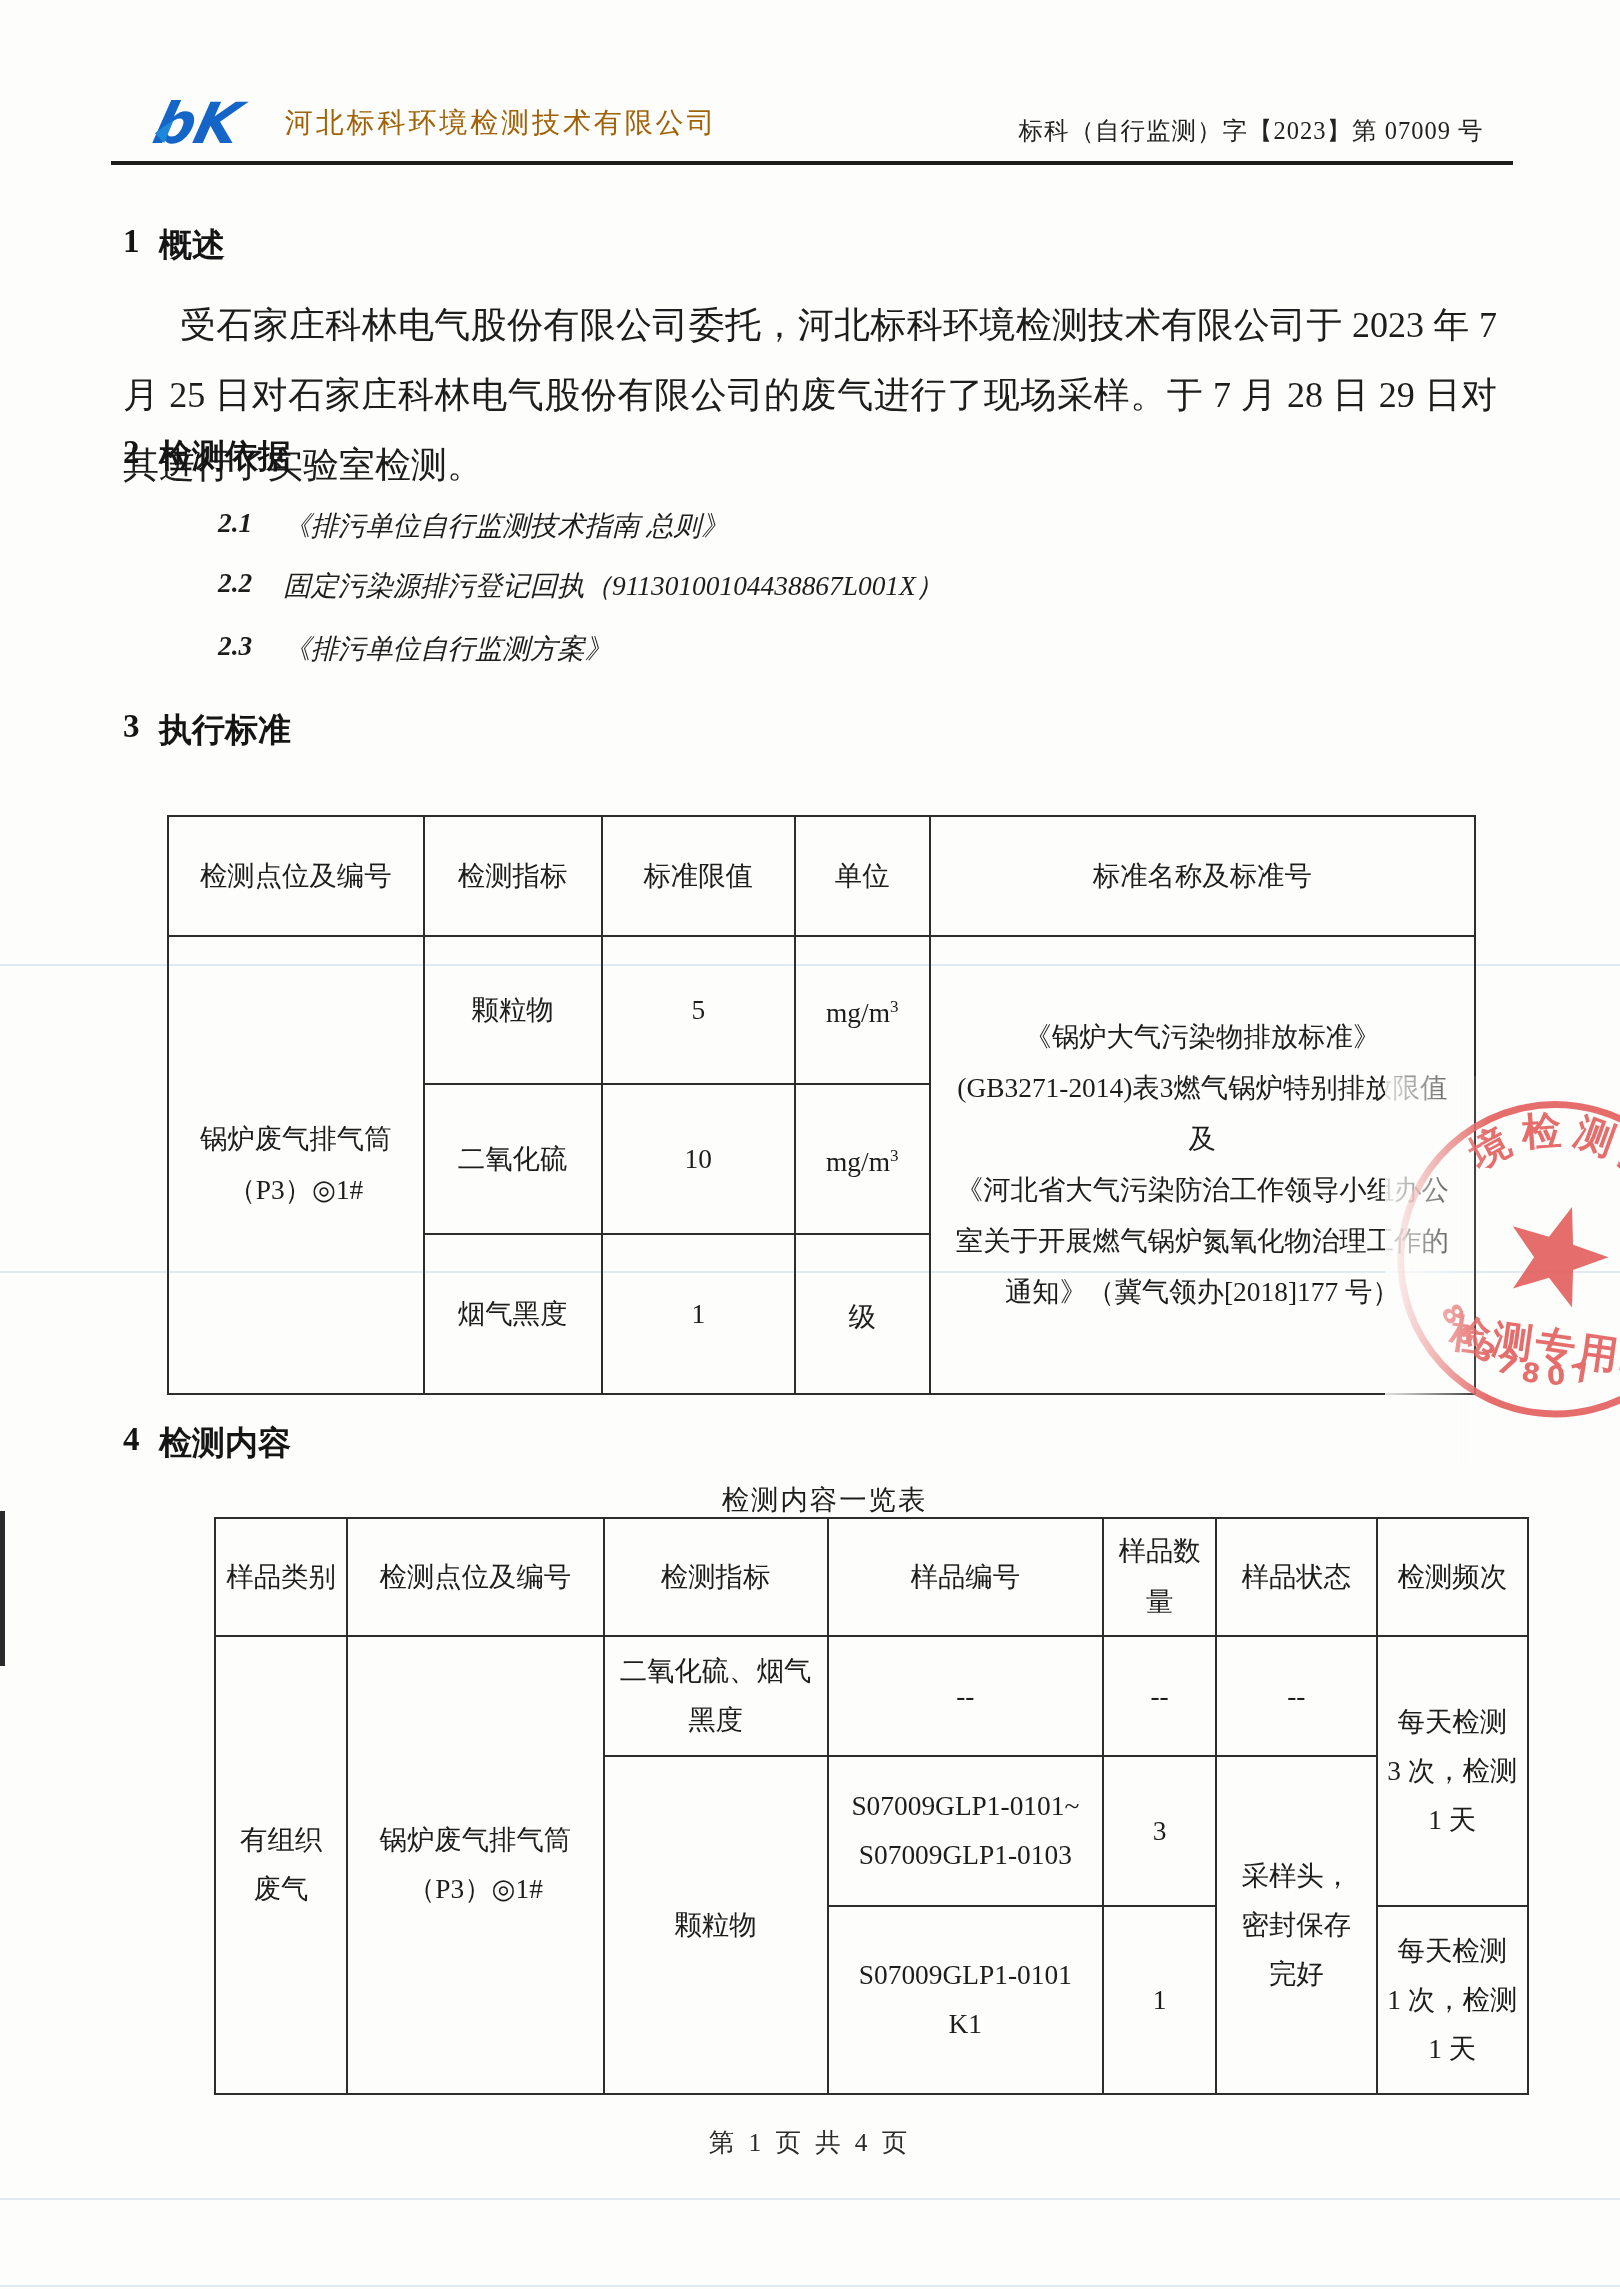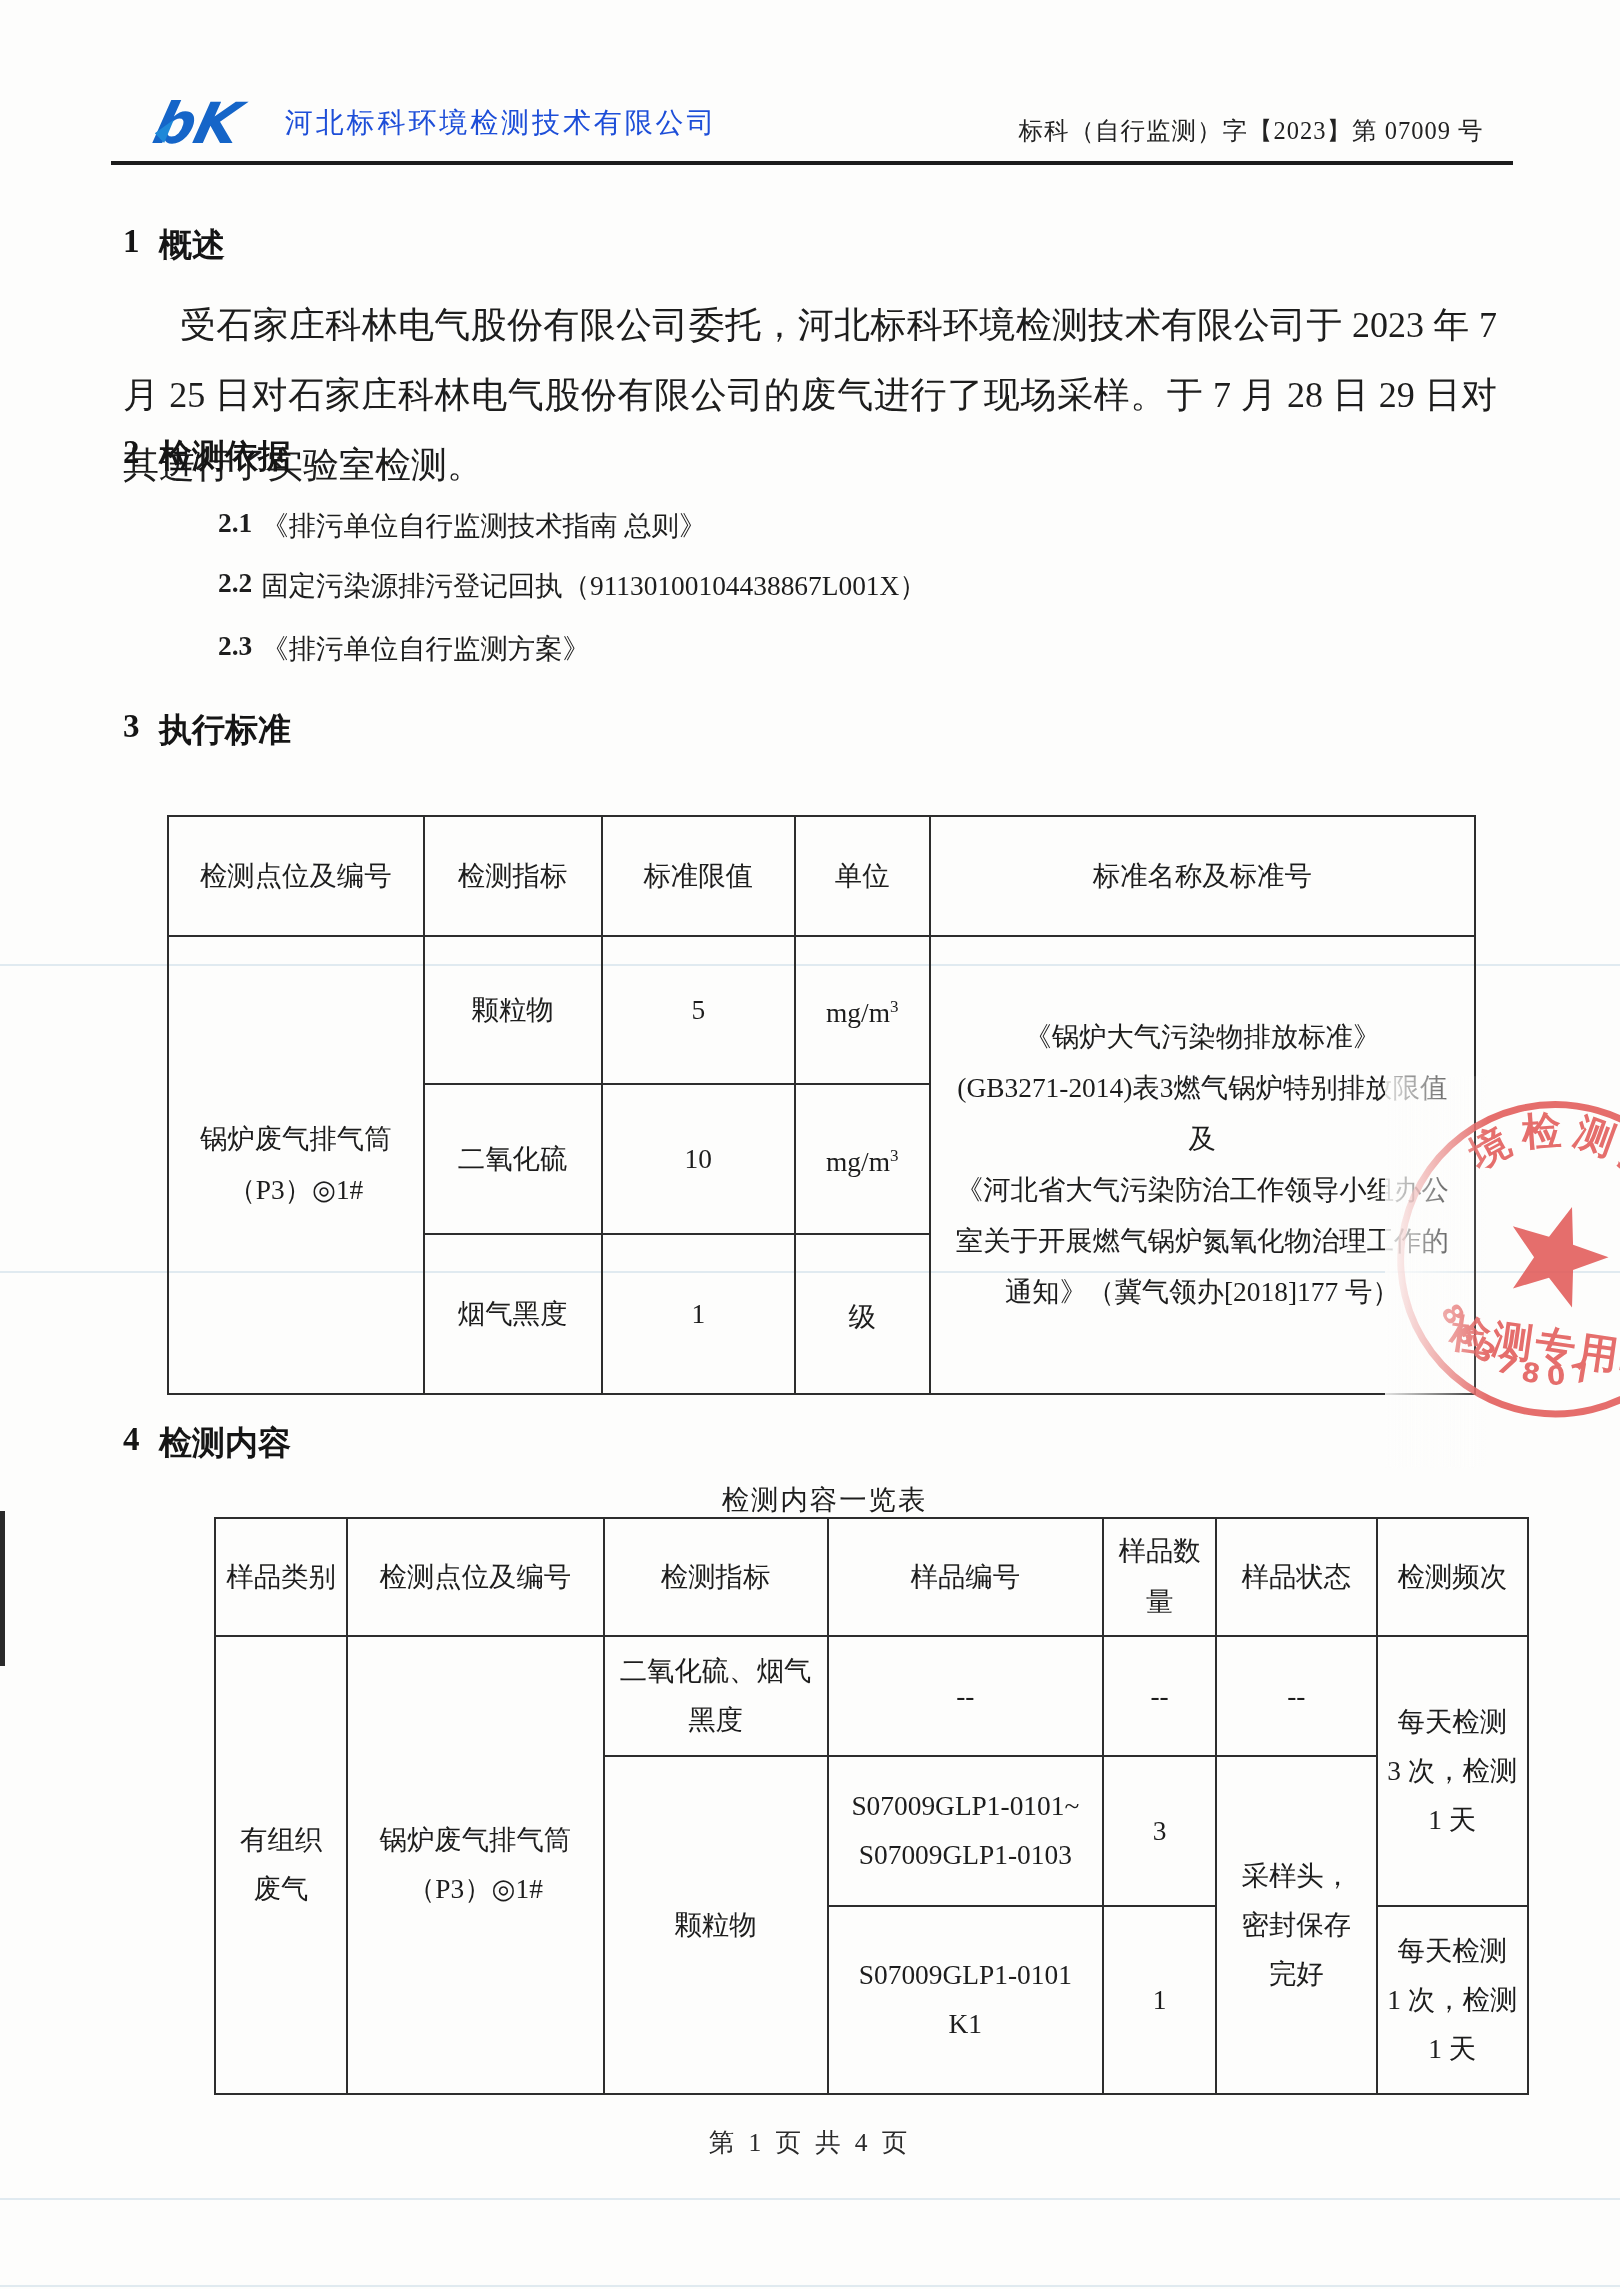--- a/index.html
+++ b/index.html
@@ -11,30 +11,30 @@
     overflow:hidden;
     font-family:"Liberation Serif","DejaVu Serif",serif;
     color:#1d1d1d;
   }
   
   .scanline{position:absolute;left:0;width:100%;height:2px;background:rgba(140,180,205,0.25);}
   .edge-mark{position:absolute;left:0;width:4.9px;background:#2a2a2a;}
   
   .hdr{position:absolute;top:90px;left:111px;width:1400px;height:69px;}
   .hdr-left{position:absolute;left:37px;top:0;display:flex;align-items:center;}
-  .hdr-company{font-size:28px;letter-spacing:2.9px;margin-left:11.8px;color:#1d4ed8;}
+  .hdr-company{font-size:28px;letter-spacing:2.9px;margin-left:11.8px;color:#a16207;}
   .hdr-right{position:absolute;right:27.4px;top:23.5px;font-size:24.5px;letter-spacing:1px;color:#222;}
   .hdr-rule{position:absolute;top:161px;left:111px;width:1402px;height:3.9px;background:#1c1c1c;}
   
   .h-sec{position:absolute;display:flex;gap:19.6px;font-size:33px;font-weight:bold;color:#151515;}
   .para{
     position:absolute;left:123px;width:1374px;
     font-size:36px;line-height:70px;text-indent:57px;text-align:justify;
   }
-  .ref-item{position:absolute;left:218px;display:flex;gap:9px;font-size:27.4px;color:#1d1d1d;}
+  .ref-item{position:absolute;left:218px;display:flex;gap:31px;font-size:27.4px;color:#1d1d1d;font-style:italic;}
   .ref-item .num{font-weight:bold;}
   .tbl-title{position:absolute;text-align:center;font-size:27.4px;letter-spacing:2px;}
   
   table.doc{border-collapse:collapse;table-layout:fixed;position:absolute;background:transparent;}
   table.doc td,table.doc th{
     border:2px solid #2d2d2d;
     font-size:27.4px;font-weight:normal;
     text-align:center;vertical-align:middle;
     padding:0 5.9px;line-height:51px;color:#1d1d1d;
     overflow:hidden;

